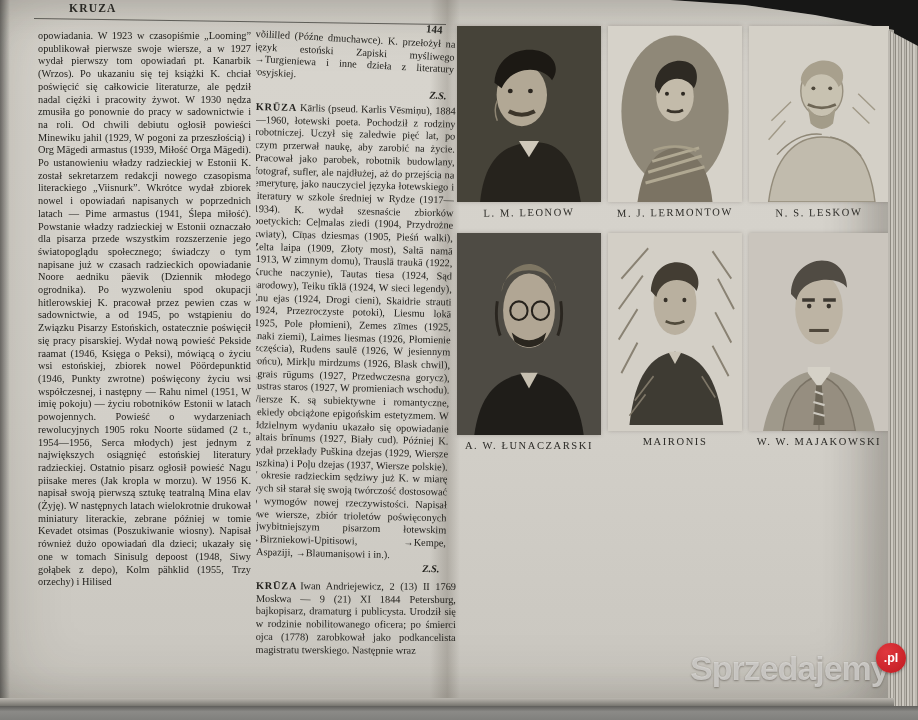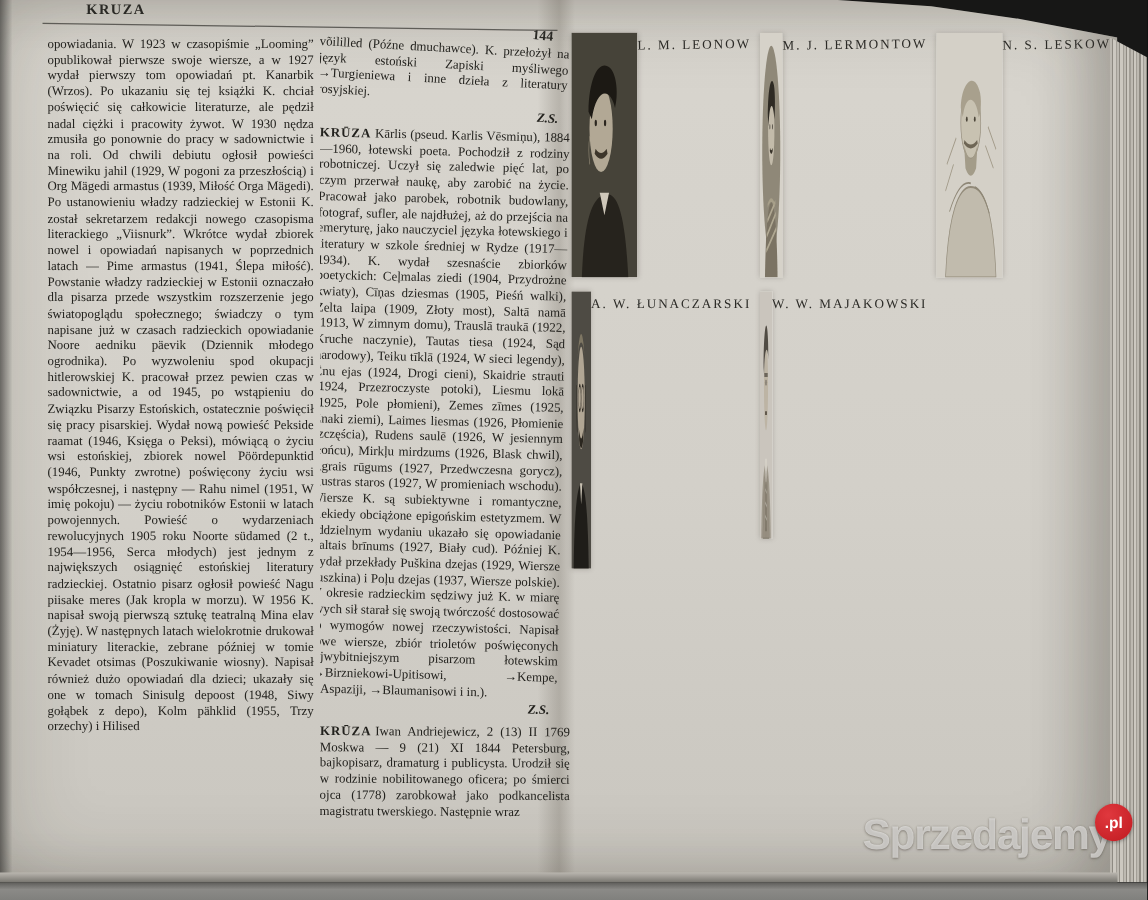--- a/index.html
+++ b/index.html
@@ -37,21 +37,21 @@
   .mid-col{left:256px;top:28px;width:200px;height:678px;overflow:hidden;}
   .tilt-a{transform:rotate(3.1deg);transform-origin:0 0;}
   .tilt-b{transform:rotate(1.3deg);transform-origin:0 0;}
   .tilt-c{transform:rotate(0.3deg);transform-origin:0 0;}
   .headword{font-weight:bold;letter-spacing:.8px;padding-right:3px;}
   .sig{display:block;text-align:right;font-style:italic;font-weight:bold;margin:-8px 6px 8px 0;}
   
   .plates{position:absolute;left:457px;top:26px;width:436px;height:680px;display:grid;
         grid-template-columns:144px 134px 140px;grid-template-rows:196px 222px 238px;
         column-gap:7px;row-gap:11px;}
-  .plate{margin:0;display:flex;flex-direction:row;}
+  .plate{margin:0;display:flex;flex-direction:column;}
   .plate-img{flex:1;overflow:hidden;box-shadow:0 0 4px rgba(50,45,35,.25);}
   .plate-img svg{width:100%;height:100%;display:block;}
   .plate-cap{height:15px;margin-top:5px;text-align:center;font-size:10.5px;letter-spacing:1.6px;
         color:#2c2b27;white-space:nowrap;}
   .r1 .plate-cap{transform:rotate(-0.8deg);}
   .r3 .plate-img{max-height:198px;}
   .sketchbg{filter:contrast(.95);}
   
   .watermark{position:absolute;left:690px;top:649px;z-index:9;
         font-family:"Liberation Sans",sans-serif;font-weight:bold;}
@@ -160,20 +160,37 @@
           <path d="M31,38 C33,26 42,20 50,20 C58,20 67,26 69,38 C69,32 64,24 50,24 C36,24 31,32 31,38 Z" fill="#7e7663"></path>
           <path d="M28,44 Q26,56 30,66 M72,44 Q74,56 70,66" stroke="#2a2620" stroke-width="2" fill="none"></path>
           <circle cx="43" cy="50" r="6" fill="none" stroke="#26221c" stroke-width="1.4"></circle>
           <circle cx="58" cy="50" r="6" fill="none" stroke="#26221c" stroke-width="1.4"></circle>
           <path d="M38,64 Q50,74 62,64 L60,70 Q50,77 40,70 Z" fill="#2a261f"></path>
         </svg>
       </div>
       <figcaption class="plate-cap">A. W. ŁUNACZARSKI</figcaption>
     </figure>
 
+    <figure class="plate r3">
+      <div class="plate-img sketchbg">
+        <svg viewBox="0 0 100 130" preserveAspectRatio="none">
+          <rect width="100" height="130" fill="#d7d3ca"></rect>
+          <path d="M10,30 L30,10 M8,50 L26,28 M8,70 L22,50 M10,92 L22,72 M78,12 L92,30 M82,30 L94,50 M80,52 L92,72 M78,74 L90,94" stroke="#8a8272" stroke-width="1.4"></path>
+          <path d="M16,126 C20,94 32,80 50,78 C68,80 82,94 86,126 Z" fill="#3b372f"></path>
+          <path d="M45,78 L50,86 L55,78 Z" fill="#cfc9bb"></path>
+          <ellipse cx="50" cy="46" rx="16" ry="21" fill="#bcb3a1"></ellipse>
+          <path d="M32,38 C33,22 48,16 60,21 C68,25 69,34 66,38 C59,28 40,28 36,42 Z" fill="#403a2f"></path>
+          <circle cx="43" cy="44" r="1.5" fill="#332d24"></circle>
+          <circle cx="57" cy="44" r="1.5" fill="#332d24"></circle>
+          <path d="M43,58 Q50,61 57,58" stroke="#4e4737" stroke-width="1.8" fill="none"></path>
+          <path d="M20,110 L34,94 M16,120 L28,106 M80,108 L70,94" stroke="#7f7767" stroke-width="1.2"></path>
+        </svg>
+      </div>
+      <figcaption class="plate-cap">MAIRONIS</figcaption>
+    </figure>
 
     <figure class="plate r3">
       <div class="plate-img sketchbg">
         <svg viewBox="0 0 100 130" preserveAspectRatio="none">
           <rect width="100" height="130" fill="#cec9c0"></rect>
           <path d="M10,130 C16,102 30,92 50,90 C70,92 84,102 90,130 Z" fill="#a19a8c"></path>
           <path d="M24,130 C28,106 38,96 50,94 L50,130 Z M76,130 C72,106 62,96 50,94 L50,130 Z" fill="#978f80" stroke="#7a7264" stroke-width="1"></path>
           <path d="M42,92 L50,102 L58,92 L58,88 L42,88 Z" fill="#d9d5cb"></path>
           <path d="M48,100 L52,100 L54,126 L46,126 Z" fill="#6b6455"></path>
           <path d="M47,104 L53,106 M46,111 L54,113 M46,118 L54,120" stroke="#d0ccc2" stroke-width="1.4"></path>

